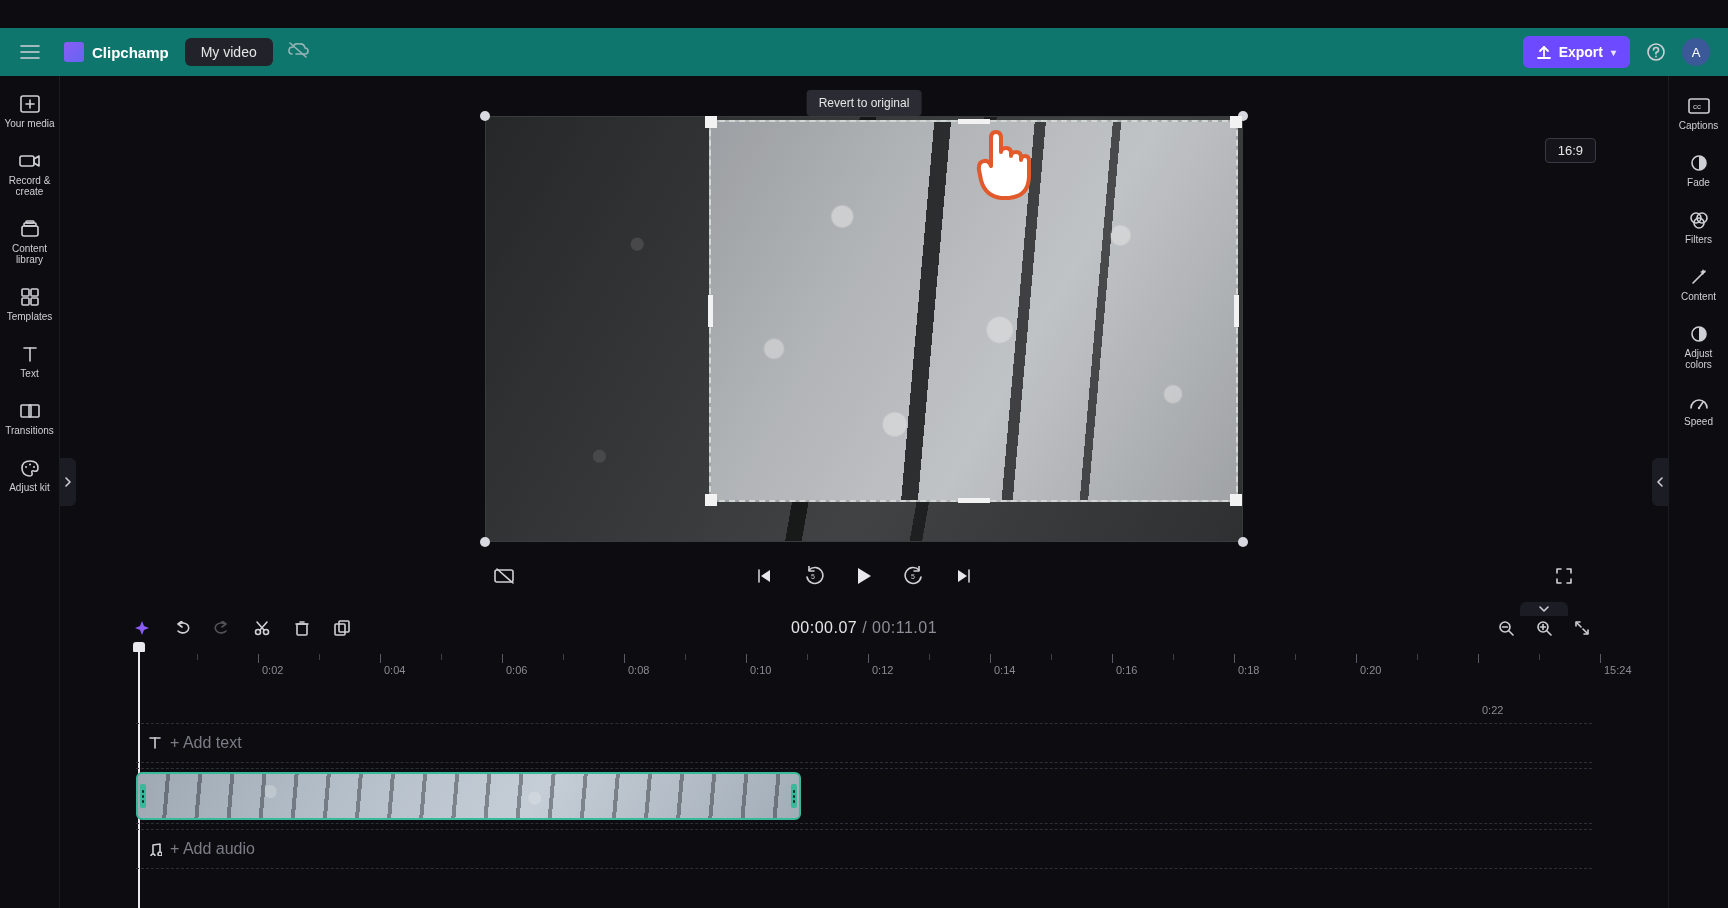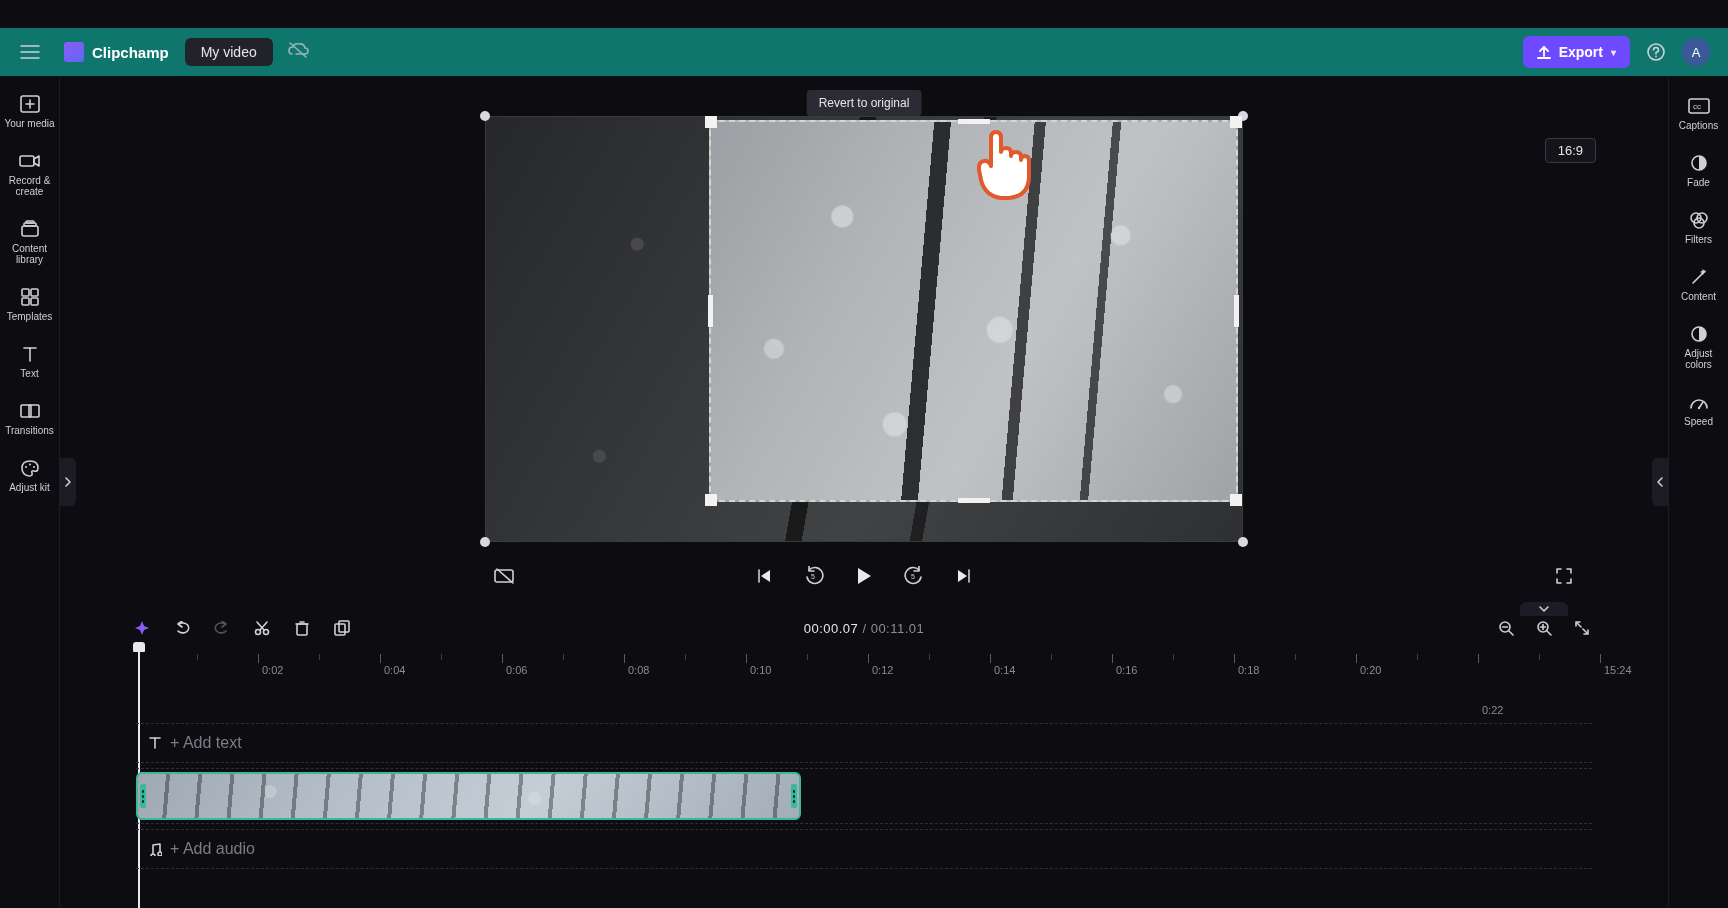--- a/index.html
+++ b/index.html
@@ -252,21 +252,21 @@
   height: 36px;
   display: flex; align-items: center;
   padding: 0 76px 0 72px;
   position: relative;
 }
 .tl-left { display: flex; align-items: center; gap: 20px; }
 .tl-btn { cursor: pointer; display:flex; align-items:center; justify-content:center; width:20px; height:20px; }
 .tl-btn.disabled { opacity: 0.35; cursor: default; }
 .tl-center {
   position: absolute; left: 50%; transform: translateX(-50%);
-  font-size: 13px; letter-spacing: 0.5px;
+  font-size: 16px; letter-spacing: 0.5px;
 }
 .tl-center .dur { color: #8d8d97; }
 .tl-right { margin-left: auto; display: flex; align-items: center; gap: 18px; }
 
 
 .ruler {
   margin-top: 6px;
   position: relative;
   height: 28px;
   padding: 0 76px 0 76px;

